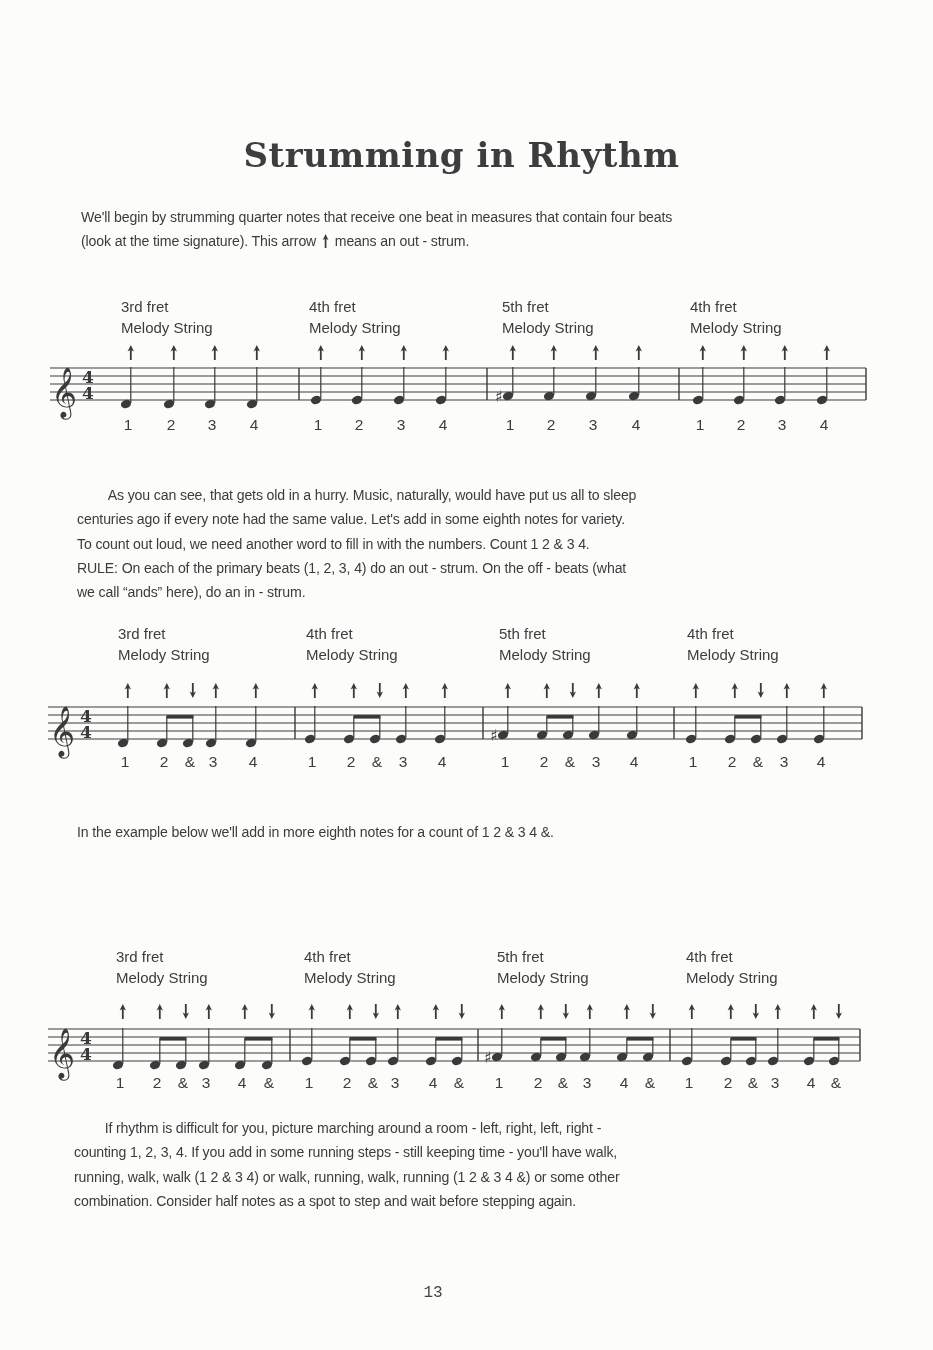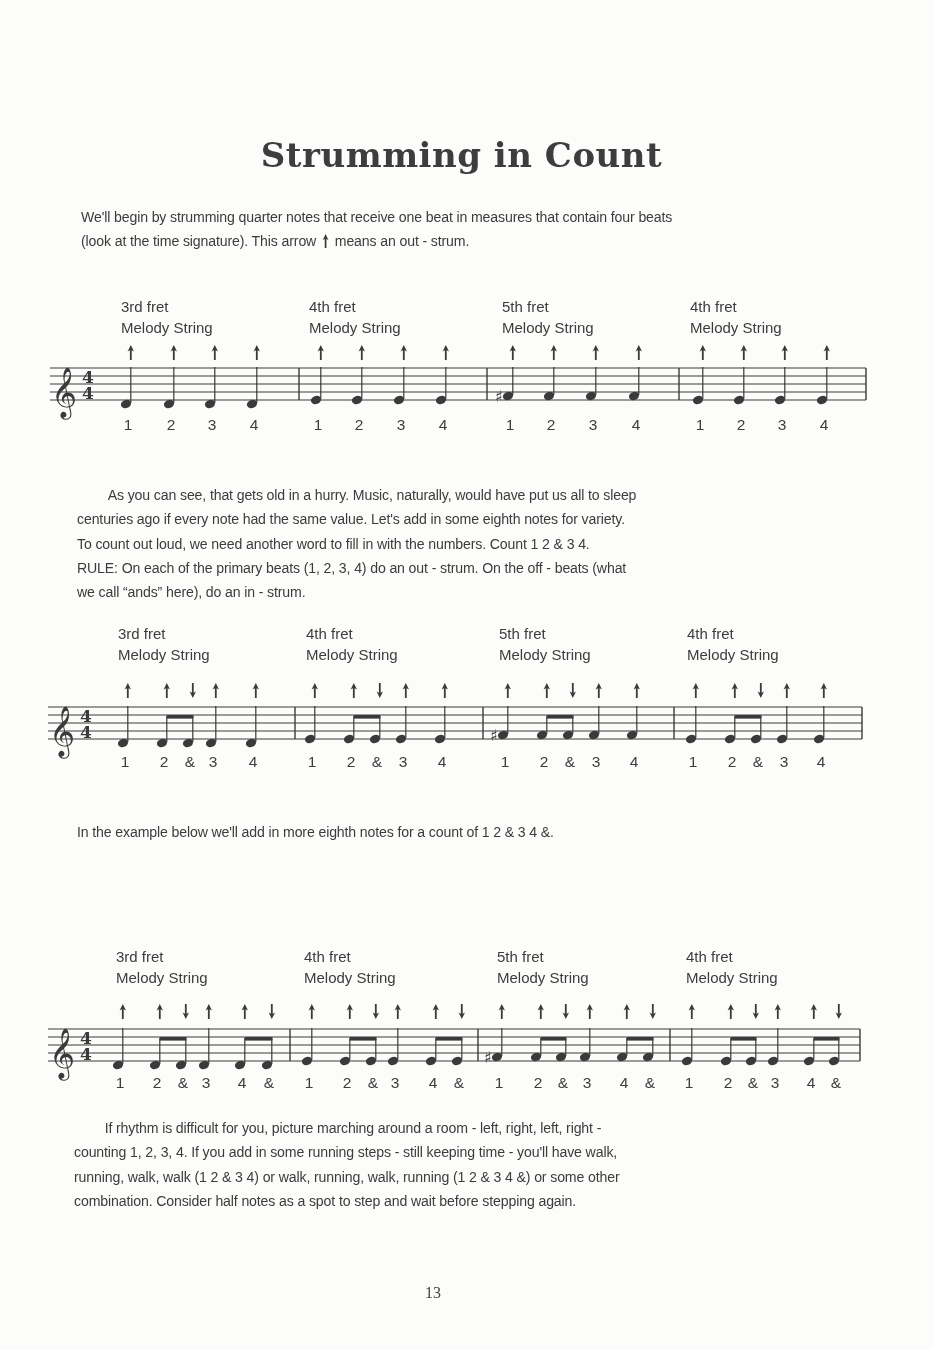--- a/index.html
+++ b/index.html
@@ -25,30 +25,30 @@
   .label {
     position: absolute; font-size: 15px; line-height: 21px; color: #3d3d3d; white-space: nowrap;
     font-family: "Liberation Sans", sans-serif;
   }
   .count {
     position: absolute; font-size: 15.5px; color: #3d3d3d; transform: translateX(-50%);
     font-family: "Liberation Sans", sans-serif;
   }
   .page-num {
     position: absolute; left: 0; width: 866px; top: 1284px; text-align: center;
-    font-family: Liberation Serif, serif; font-size: 16px; color: #444;
+    font-family: Liberation Mono, monospace; font-size: 16px; color: #444;
   }
   svg { position: absolute; left: 0; top: 0; overflow: visible; }
 </style>
 </head>
 <body>
 
 <div>
 
-  <h1 class="title">Strumming in Count</h1>
+  <h1 class="title">Strumming in Rhythm</h1>
 
   <div class="para" style="left:81px; top:205px;">
     <span class="line">We'll begin by strumming quarter notes that receive one beat in measures that contain four beats</span>
     <span class="line"><span>(look at the time signature).  This arrow</span><svg class="arrow-inline" style="position:relative" viewBox="0 0 8 16">
           <path d="M4 1 L7 7 L4.9 6 L4.9 15 L3.1 15 L3.1 6 L1 7 Z" fill="#3a3a3a"></path>
         </svg><span>means an out - strum.</span></span>
   </div>
 
   <div class="system" id="sys0" style="top:0;">
       <svg width="933" height="1350">

